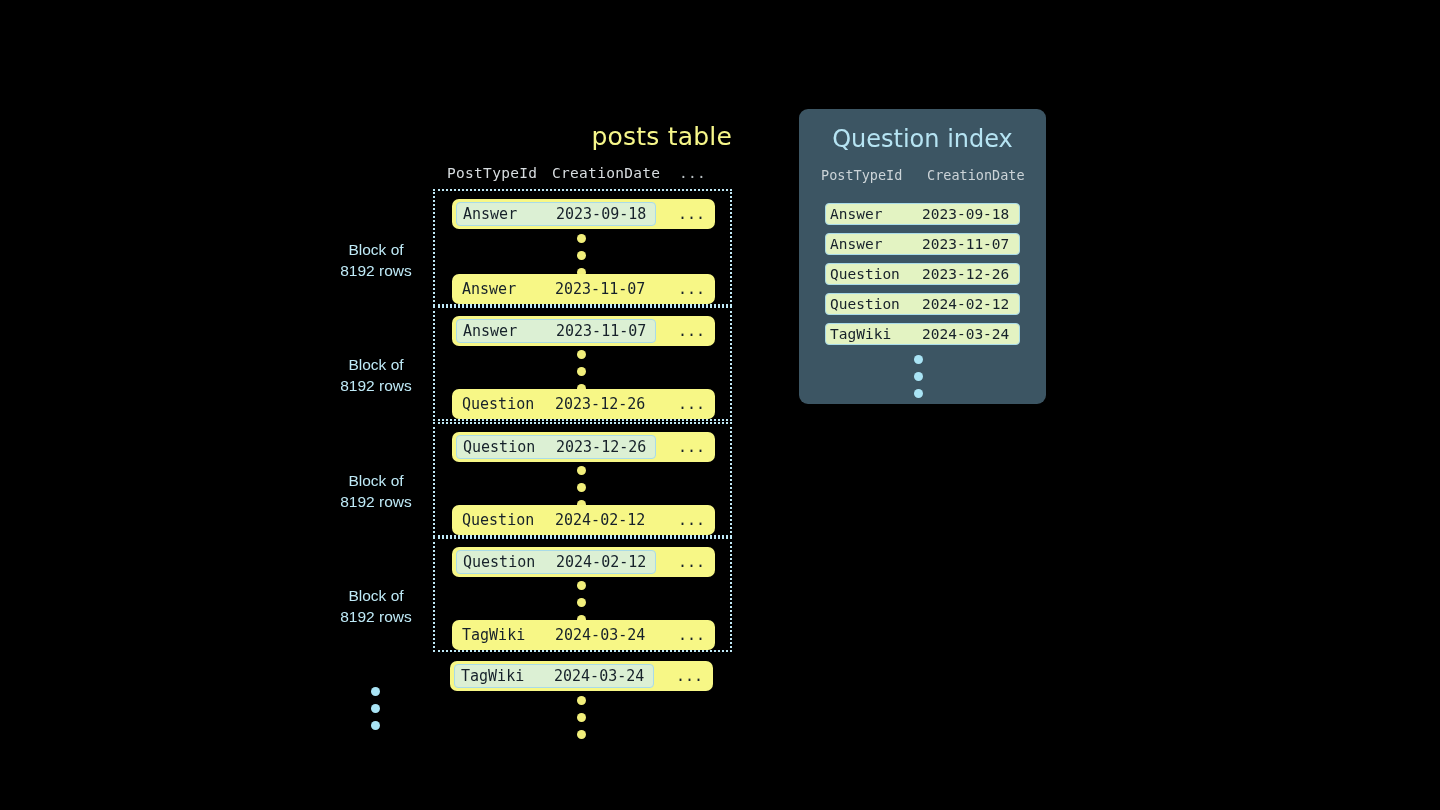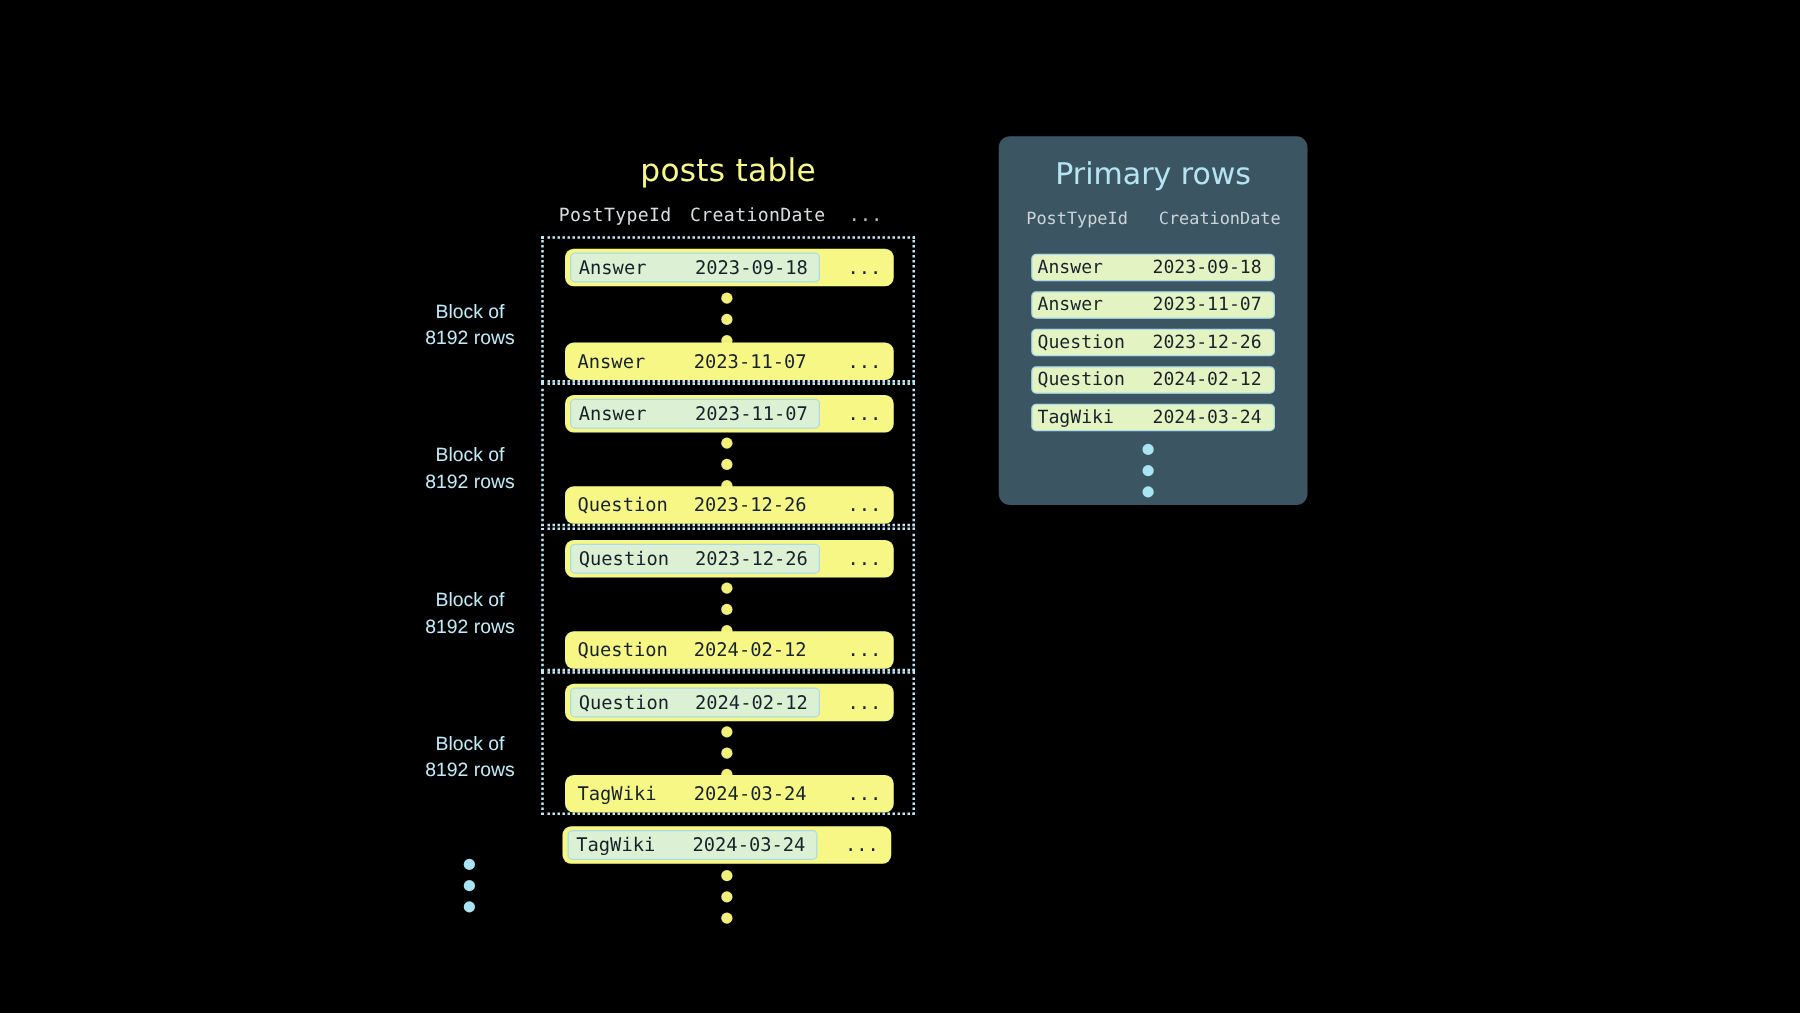--- a/index.html
+++ b/index.html
@@ -20,21 +20,21 @@
     position: absolute;
     inset: 0;
   }
 
   
   .posts-title {
     position: absolute;
     left: 433px;
     top: 122px;
     width: 299px;
-    text-align: center;
+    text-align: right;
     color: #f7f78a;
     font-size: 25px;
     font-family: "DejaVu Sans", sans-serif;
     letter-spacing: 0.2px;
   }
 
   .posts-headers {
     position: absolute;
     left: 447px;
     top: 165px;
@@ -320,21 +320,21 @@
       <i></i>
     </div>
 
   <div class="vdots cyan" style="left:371px; top:687px;">
       <i></i>
       <i></i>
       <i></i>
     </div>
 
   <div class="index-panel">
-    <div class="index-title">Primary rows</div>
+    <div class="index-title">Question index</div>
 
     <div class="index-headers">
       <span class="h-type">PostTypeId</span>
       <span class="h-date">CreationDate</span>
     </div>
 
     <div class="index-row" style="top:94px;">
       <span class="c-type">Answer</span>
       <span class="c-date">2023-09-18</span>
     </div>

